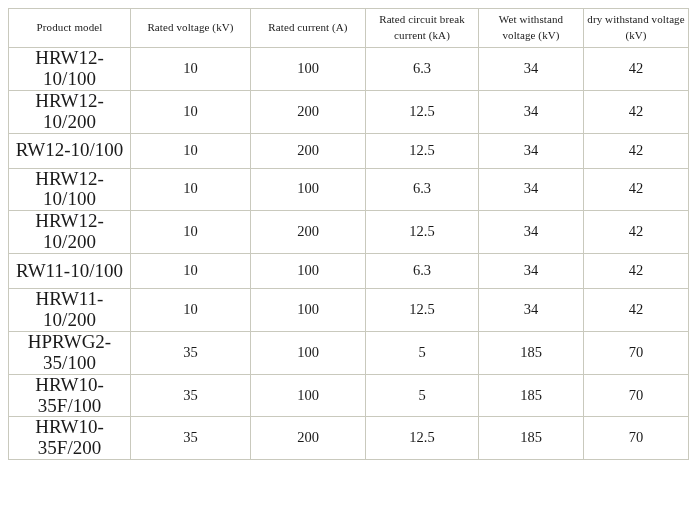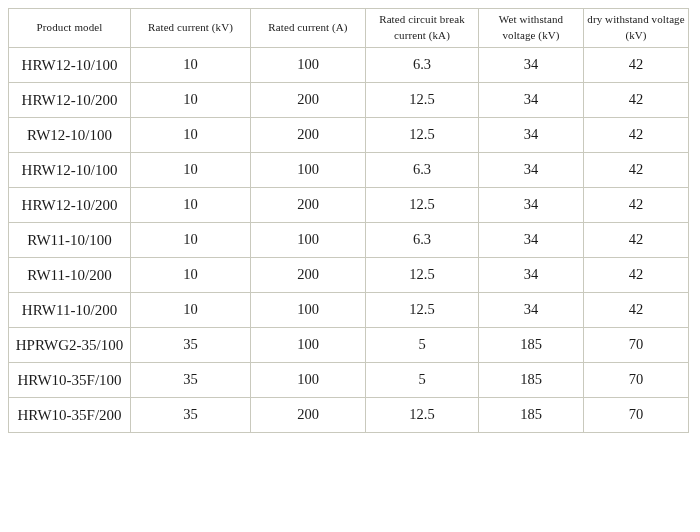--- a/index.html
+++ b/index.html
@@ -41,21 +41,21 @@
     line-height: 1.45;
     letter-spacing: 0.1px;
   }
   table.spec-table tbody td {
     height: 34px;
     font-size: 14.5px;
     font-weight: normal;
     line-height: 1.1;
   }
   table.spec-table tbody td.model-cell {
-    font-size: 15px;
+    font-size: 19px;
   }
   col.c0 { width: 122px; }
   col.c1 { width: 120px; }
   col.c2 { width: 115px; }
   col.c3 { width: 113px; }
   col.c4 { width: 105px; }
   col.c5 { width: 105px; }
 </style>
 </head>
 <body>
@@ -66,21 +66,21 @@
       <col class="c0">
         <col class="c1">
         <col class="c2">
         <col class="c3">
         <col class="c4">
         <col class="c5">
     </colgroup>
     <thead>
       <tr>
         <th>Product model</th>
-        <th>Rated current (kV)</th>
+        <th>Rated voltage (kV)</th>
         <th>Rated current (A)</th>
         <th>Rated circuit break current (kA)</th>
         <th>Wet withstand voltage (kV)</th>
         <th>dry withstand voltage (kV)</th>
       </tr>
     </thead>
     <tbody id="spec-table-body">
         <tr>
           <td class="model-cell">HRW12-10/100</td>
           <td>10</td>
@@ -123,28 +123,20 @@
         </tr>
         <tr>
           <td class="model-cell">RW11-10/100</td>
           <td>10</td>
           <td>100</td>
           <td>6.3</td>
           <td>34</td>
           <td>42</td>
         </tr>
         <tr>
-          <td class="model-cell">RW11-10/200</td>
-          <td>10</td>
-          <td>200</td>
-          <td>12.5</td>
-          <td>34</td>
-          <td>42</td>
-        </tr>
-        <tr>
           <td class="model-cell">HRW11-10/200</td>
           <td>10</td>
           <td>100</td>
           <td>12.5</td>
           <td>34</td>
           <td>42</td>
         </tr>
         <tr>
           <td class="model-cell">HPRWG2-35/100</td>
           <td>35</td>

